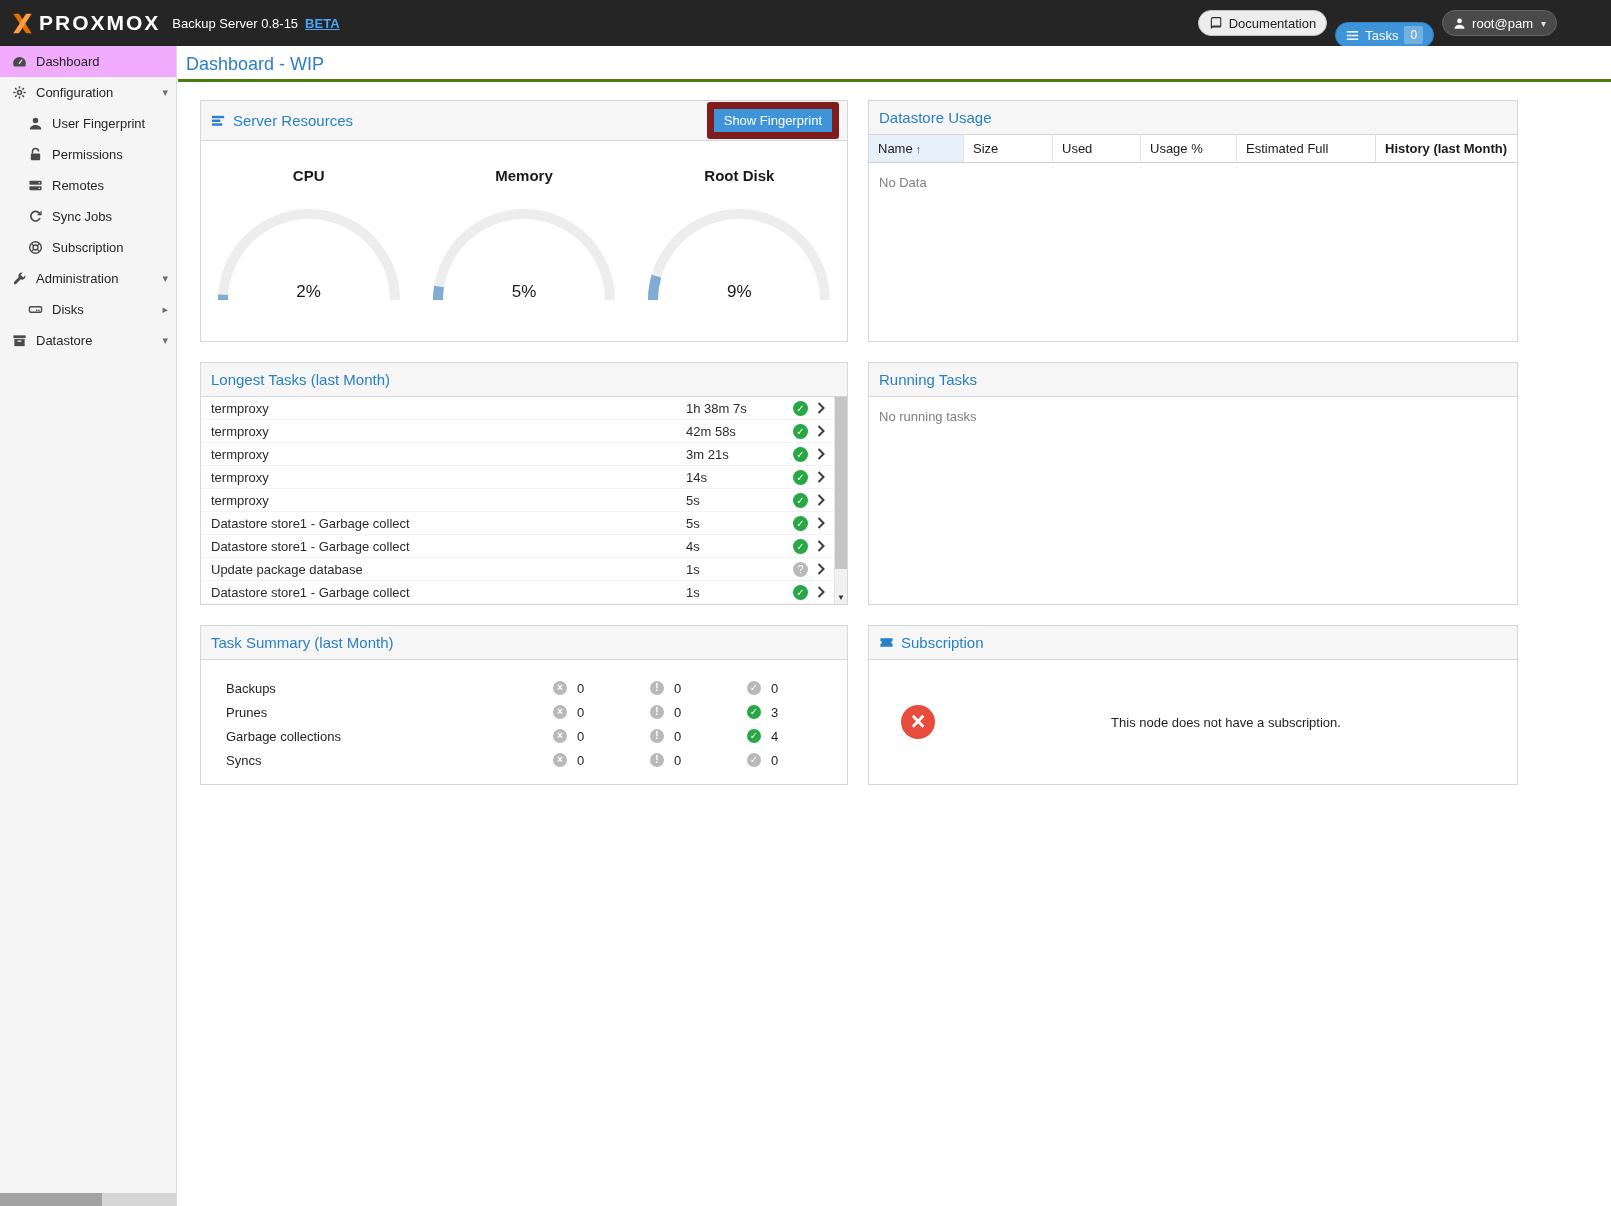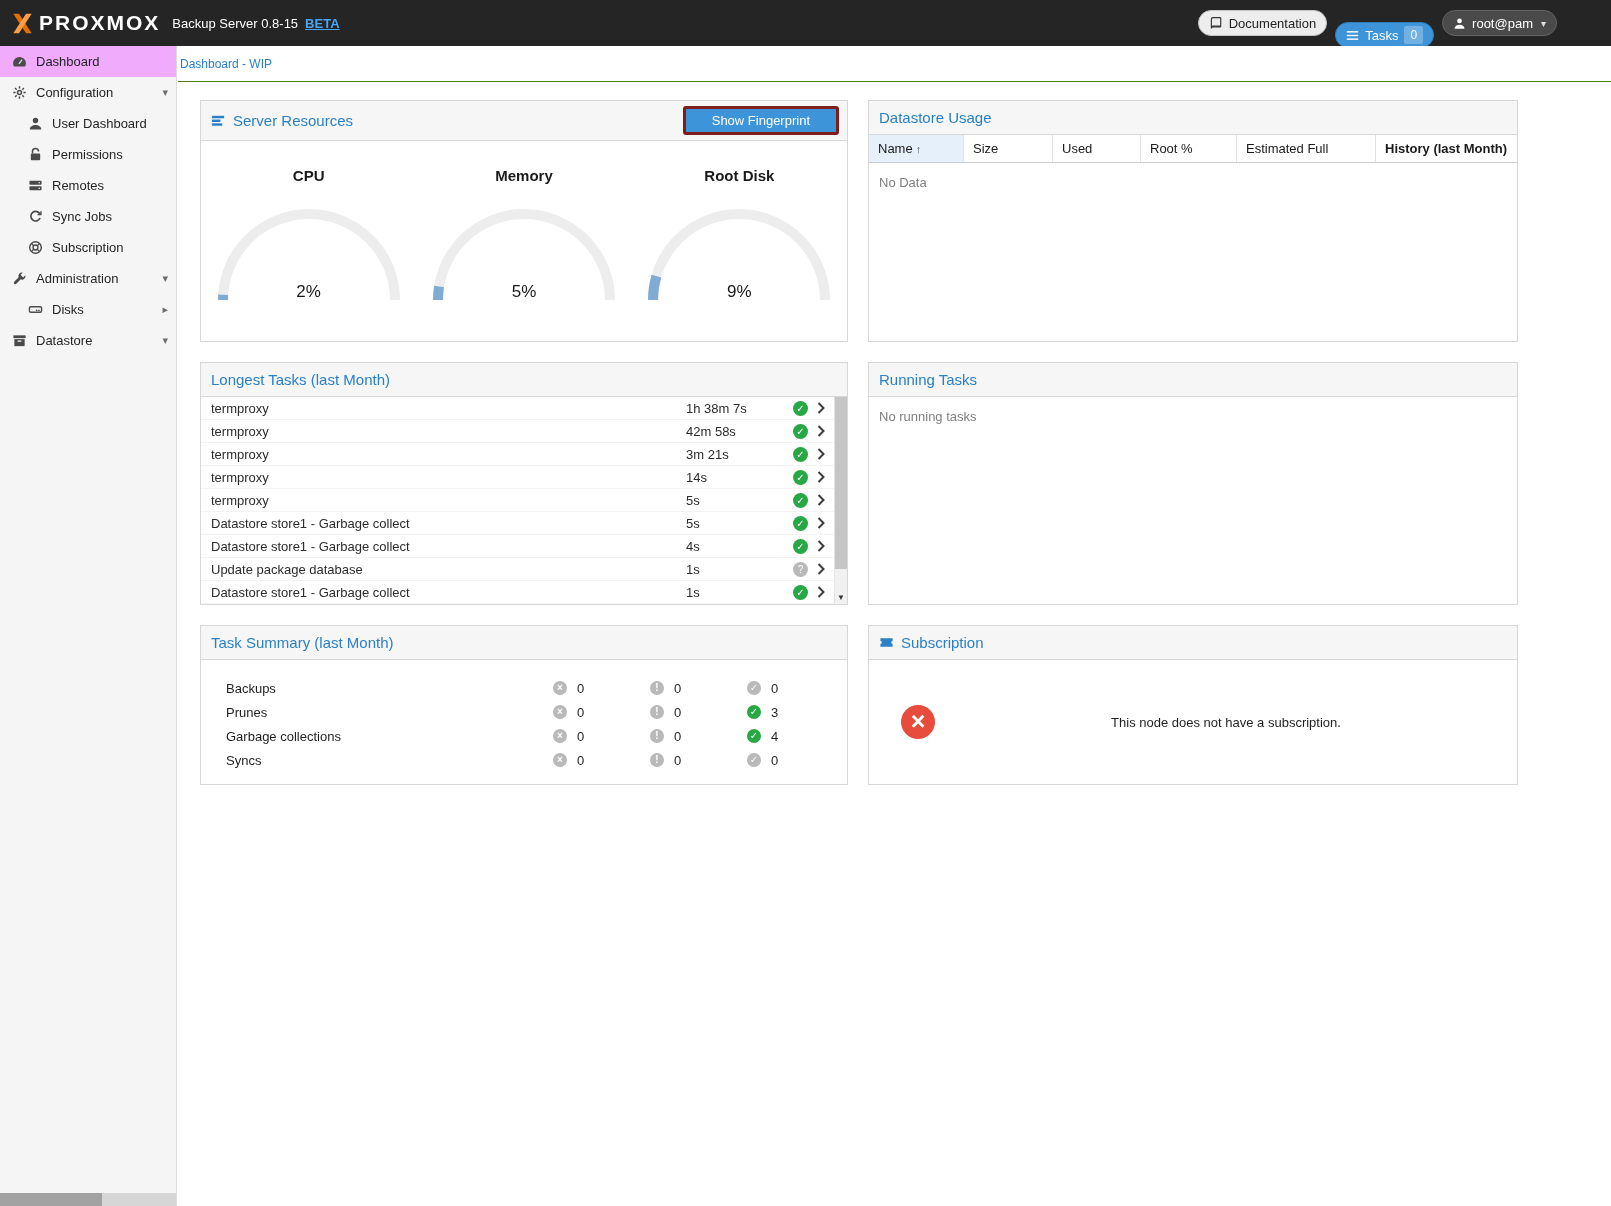--- a/index.html
+++ b/index.html
@@ -35,30 +35,30 @@
   .nav-item{height:31px;display:flex;align-items:center;gap:9px;padding:0 8px 0 12px;color:#252525;cursor:pointer;}
   .nav-item.child{padding-left:28px;}
   .nav-item.selected{background:#f0abfc;}
   .nicon{width:15px;height:15px;display:inline-flex;color:#4a4a4a;flex:0 0 15px;}
   .nav-caret{margin-left:auto;color:#6e6e6e;font-size:11px;}
   .sidebar-hscroll{position:absolute;left:0;right:0;bottom:0;height:13px;background:#d6d6d6;}
   .hthumb{position:absolute;left:0;top:0;bottom:0;width:58%;background:#a2a2a2;}
 
   
   .main{position:absolute;top:46px;left:178px;right:0;bottom:0;background:#fff;overflow:hidden;}
-  .page-title{height:36px;line-height:36px;padding-left:2px;font-size:12px;color:var(--accent);border-bottom:1px solid #4d7c0f;}
+  .page-title{height:36px;line-height:36px;padding-left:8px;font-size:18px;color:var(--accent);border-bottom:3px solid #4d7c0f;}
   .content{padding:18px 0 0 22px;}
   .grid{display:grid;grid-template-columns:648px 650px;grid-template-rows:242px 243px 160px;column-gap:20px;row-gap:20px;}
   .panel{border:1px solid var(--border);background:#fff;display:flex;flex-direction:column;overflow:hidden;}
   .p-hd{flex:0 0 34px;display:flex;align-items:center;gap:7px;padding:0 8px 0 10px;background:#f6f6f6;border-bottom:1px solid var(--border);}
   .p-hd.tall{flex-basis:40px;}
   .p-title{font-size:15px;color:var(--accent);}
   .p-icon{display:inline-flex;}
   .p-body{flex:1;position:relative;overflow:hidden;}
-  .btn-fingerprint{margin-left:auto;background:#3d94d8;color:#fff;border:3px solid #7f1d1d;border-radius:3px;padding:4px 26px;font-size:13px;cursor:pointer;}
+  .btn-fingerprint{margin-left:auto;background:#3d94d8;color:#fff;border:7px solid #7f1d1d;border-radius:3px;padding:4px 10px;font-size:13px;cursor:pointer;}
 
   
   .gauges{display:flex;padding-top:26px;}
   .gauge-col{flex:1;display:flex;flex-direction:column;align-items:center;}
   .gauge-label{font-size:15px;font-weight:bold;color:#1a1a1a;margin-bottom:22px;}
   .gauge{position:relative;width:190px;height:100px;}
   .gauge svg{display:block;}
   .gauge-value{position:absolute;left:0;right:0;bottom:4px;text-align:center;font-size:17px;color:#1a1a1a;}
 
   
@@ -169,21 +169,21 @@
     <span class="nav-caret">▾</span>
   </div>
 
   <div class="nav-item child">
     <span class="nicon">
       <svg viewBox="0 0 16 16" width="15" height="15" fill="currentColor">
         <circle cx="8" cy="4.8" r="2.9"></circle>
           <path d="M1.8 14.5c.3-3.4 2.9-5 6.2-5s5.9 1.6 6.2 5z"></path>
       </svg>
     </span>
-    <span>User Dashboard</span>
+    <span>User Fingerprint</span>
   </div>
 
   <div class="nav-item child">
     <span class="nicon">
       <svg viewBox="0 0 16 16" width="15" height="15">
         <path d="M4.8 7V4.8a3.2 3.2 0 0 1 6.4 0" fill="none" stroke="currentColor" stroke-width="1.6"></path>
         <rect x="3" y="7" width="10" height="7" rx="1" fill="currentColor"></rect>
       </svg>
     </span>
     <span>Permissions</span>
@@ -316,21 +316,21 @@
       </section>
 
       <section class="panel">
         <div class="p-hd">
           <span class="p-title">Datastore Usage</span>
         </div>
         <div class="du-header">
           <span class="du-cell du-c0 sorted"><span>Name</span><span class="sort-arrow">↑</span></span>
           <span class="du-cell du-c1">Size</span>
           <span class="du-cell du-c2">Used</span>
-          <span class="du-cell du-c3">Root %</span>
+          <span class="du-cell du-c3">Usage %</span>
           <span class="du-cell du-c4">Estimated Full</span>
           <span class="du-cell du-c5">History (last Month)</span>
         </div>
         <div class="p-body">
           <div class="empty-text">No Data</div>
         </div>
       </section>
 
       <section class="panel">
         <div class="p-hd">

